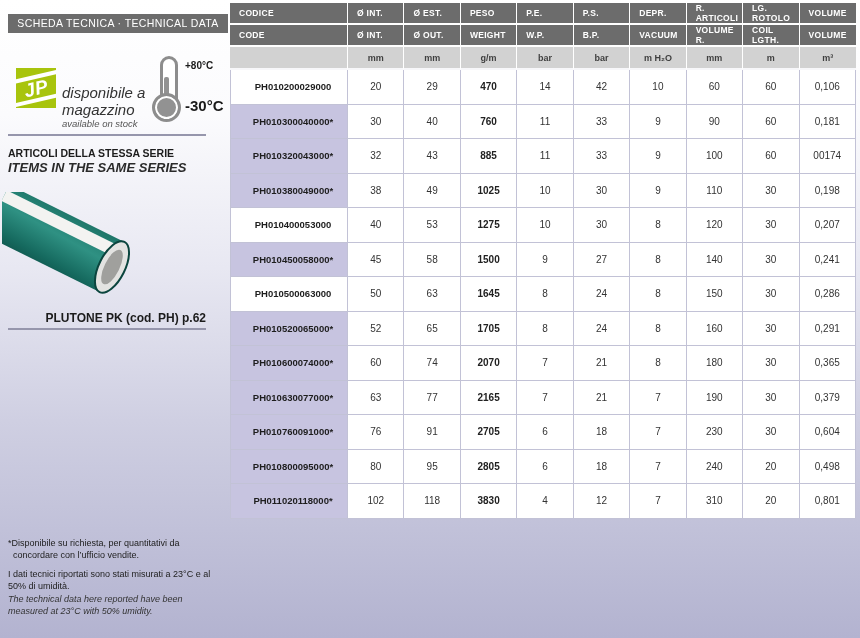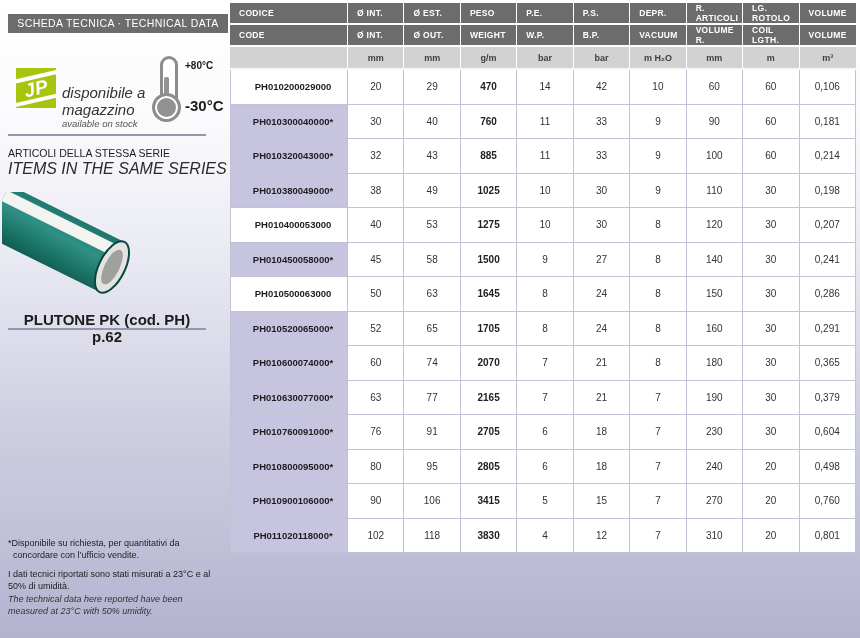--- a/index.html
+++ b/index.html
@@ -22,25 +22,25 @@
   .thermo{position:absolute;left:148px;top:55px;width:84px;height:72px;}
   .thermo-stem{position:absolute;left:12px;top:1px;width:12px;height:44px;background:#fff;
     border:3px solid #8d8d8d;border-radius:9px 9px 0 0;}
   .thermo-mercury{position:absolute;left:16px;top:22px;width:5px;height:26px;background:#929292;border-radius:2px;}
   .thermo-bulb{position:absolute;left:4px;top:38px;width:23px;height:23px;border-radius:50%;
     background:#929292;border:3px solid #8d8d8d;box-shadow:inset 0 0 0 2px #fff;}
   .temp-max{position:absolute;left:37px;top:5px;font-weight:bold;font-size:10px;color:#1a1a1a;}
   .temp-min{position:absolute;left:37px;top:42px;font-weight:bold;font-size:15px;color:#1a1a1a;}
   .divider{position:absolute;left:8px;width:198px;height:2px;background:#9696ac;}
   .d1{top:134px;} .d2{top:328px;}
-  .series-it{position:absolute;left:8px;top:147px;font-weight:normal;font-size:10.5px;color:#1c1c1c;}
-  .series-en{position:absolute;left:8px;top:160px;font-weight:normal;font-style:italic;font-size:16px;color:#2a2a2a;}
+  .series-it{position:absolute;left:8px;top:147px;font-weight:bold;font-size:10.5px;color:#1c1c1c;}
+  .series-en{position:absolute;left:8px;top:160px;font-weight:bold;font-style:italic;font-size:13px;color:#2a2a2a;}
   .hose{position:absolute;left:2px;top:192px;}
-  .series-item{position:absolute;left:8px;top:311px;width:198px;text-align:center;
-    font-weight:bold;font-size:15px;color:#1c1c1c;}
+  .series-item{position:absolute;left:8px;top:311px;width:198px;text-align:right;
+    font-weight:bold;font-size:12px;color:#1c1c1c;}
   .footnotes{position:absolute;left:8px;top:537px;width:216px;font-size:9px;line-height:1.38;color:#222;}
   .footnotes .hang{padding-left:5px;text-indent:-5px;}
   .footnotes .en{font-style:italic;color:#333;padding-left:5px;}
   .footnotes .gap{height:6px;}
 
   
   table.tech{position:absolute;left:230px;top:3px;width:626px;border-collapse:separate;border-spacing:0;table-layout:fixed;}
   table.tech col.col-code{width:118px;}
   table.tech th{background:var(--header-gray,#6c6c6c);color:#fff;font-weight:bold;font-size:8.5px;
     letter-spacing:.3px;text-align:left;padding:0 0 0 9px;height:16px;vertical-align:middle;
@@ -196,21 +196,21 @@
         <tr>
           <td class="code hl-lav">PH010320043000*</td>
           <td class="val">32</td>
           <td class="val">43</td>
           <td class="val bold">885</td>
           <td class="val">11</td>
           <td class="val">33</td>
           <td class="val">9</td>
           <td class="val">100</td>
           <td class="val">60</td>
-          <td class="val">0,214</td>
+          <td class="val">00174</td>
         </tr>
         <tr>
           <td class="code hl-lav">PH010380049000*</td>
           <td class="val">38</td>
           <td class="val">49</td>
           <td class="val bold">1025</td>
           <td class="val">10</td>
           <td class="val">30</td>
           <td class="val">9</td>
           <td class="val">110</td>
@@ -307,32 +307,20 @@
           <td class="val">95</td>
           <td class="val bold">2805</td>
           <td class="val">6</td>
           <td class="val">18</td>
           <td class="val">7</td>
           <td class="val">240</td>
           <td class="val">20</td>
           <td class="val">0,498</td>
         </tr>
         <tr>
-          <td class="code hl-lav">PH010900106000*</td>
-          <td class="val">90</td>
-          <td class="val">106</td>
-          <td class="val bold">3415</td>
-          <td class="val">5</td>
-          <td class="val">15</td>
-          <td class="val">7</td>
-          <td class="val">270</td>
-          <td class="val">20</td>
-          <td class="val">0,760</td>
-        </tr>
-        <tr>
           <td class="code hl-lav">PH011020118000*</td>
           <td class="val">102</td>
           <td class="val">118</td>
           <td class="val bold">3830</td>
           <td class="val">4</td>
           <td class="val">12</td>
           <td class="val">7</td>
           <td class="val">310</td>
           <td class="val">20</td>
           <td class="val">0,801</td>

